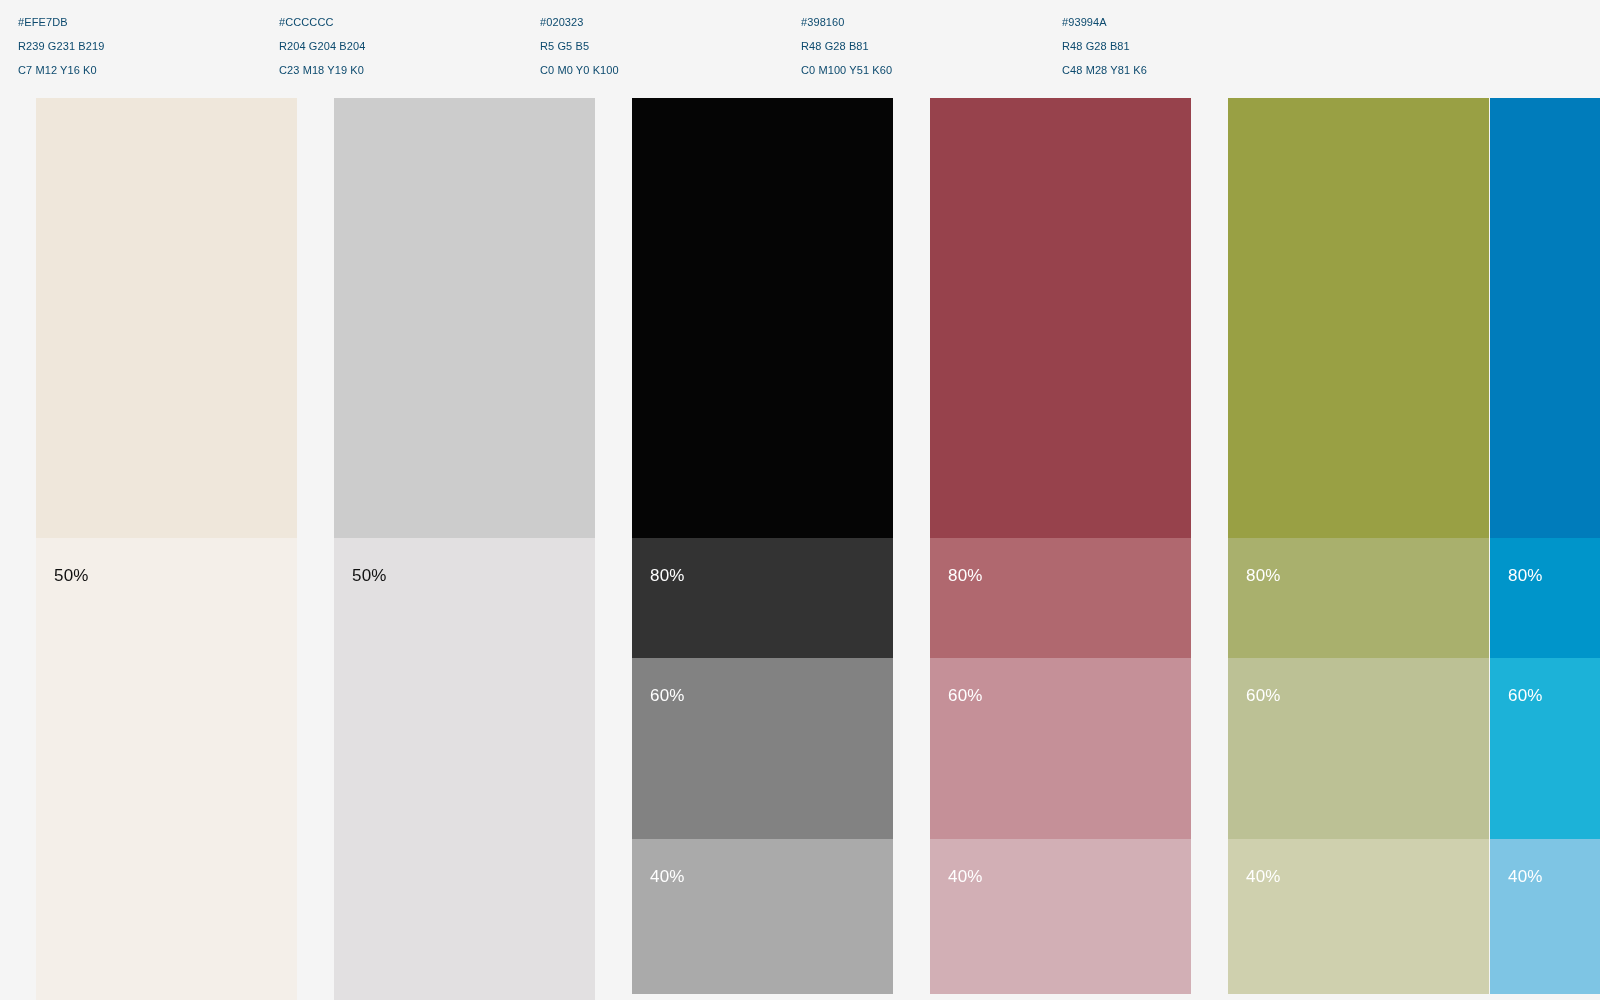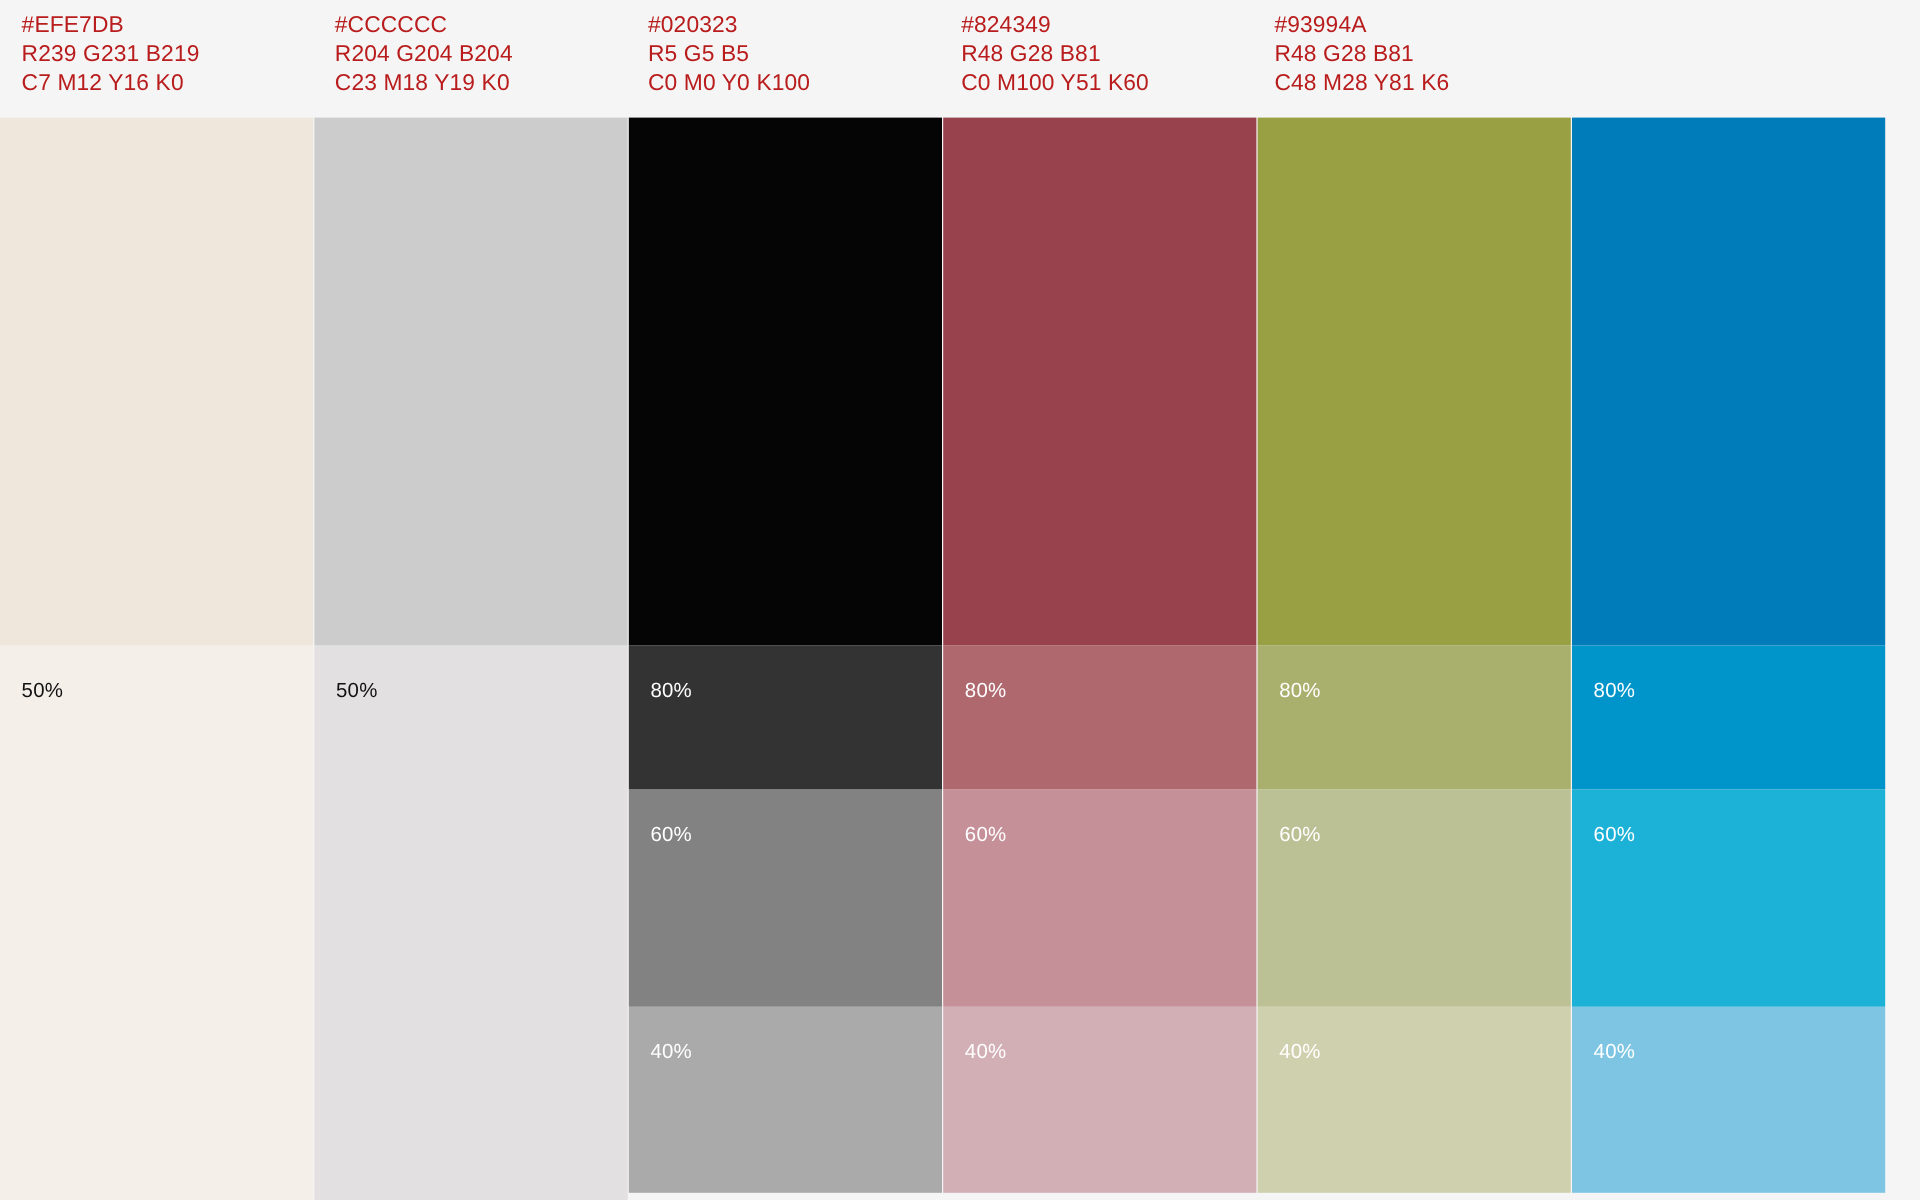--- a/index.html
+++ b/index.html
@@ -30,23 +30,23 @@
     background: #f5f5f5;
   }
   .spec-cell {
     width: 261px;
     flex: 0 0 261px;
     padding: 10px 0 0 18px;
     box-sizing: border-box;
     background: #f5f5f5;
   }
   .spec-cell .spec-line {
-    font-size: 19px;
+    font-size: 11px;
     line-height: 24px;
-    color: #b91c1c;
+    color: #0c4a6e;
     letter-spacing: 0.1px;
     white-space: nowrap;
   }
 
   
   .swatch-grid {
     position: absolute;
     top: 98px;
     left: 0;
     width: 1600px;
@@ -56,20 +56,21 @@
   .swatch-col {
     width: 261px;
     flex: 0 0 261px;
     position: relative;
     display: flex;
     flex-direction: column;
     background: #f5f5f5;
   }
   .swatch-col.gutter-right {
     margin-right: 1px;
+    padding-left: 36px;
   }
 
   .swatch-band {
     position: relative;
     width: 100%;
     box-sizing: border-box;
   }
   .band-label {
     position: absolute;
     left: 18px;
@@ -107,21 +108,21 @@
       <div class="spec-line">C23 M18 Y19 K0</div>
     </div>
 
     <div class="spec-cell">
       <div class="spec-line">#020323</div>
       <div class="spec-line">R5 G5 B5</div>
       <div class="spec-line">C0 M0 Y0 K100</div>
     </div>
 
     <div class="spec-cell">
-      <div class="spec-line">#824349</div>
+      <div class="spec-line">#398160</div>
       <div class="spec-line">R48 G28 B81</div>
       <div class="spec-line">C0 M100 Y51 K60</div>
     </div>
 
     <div class="spec-cell">
       <div class="spec-line">#93994A</div>
       <div class="spec-line">R48 G28 B81</div>
       <div class="spec-line">C48 M28 Y81 K6</div>
     </div>
 

